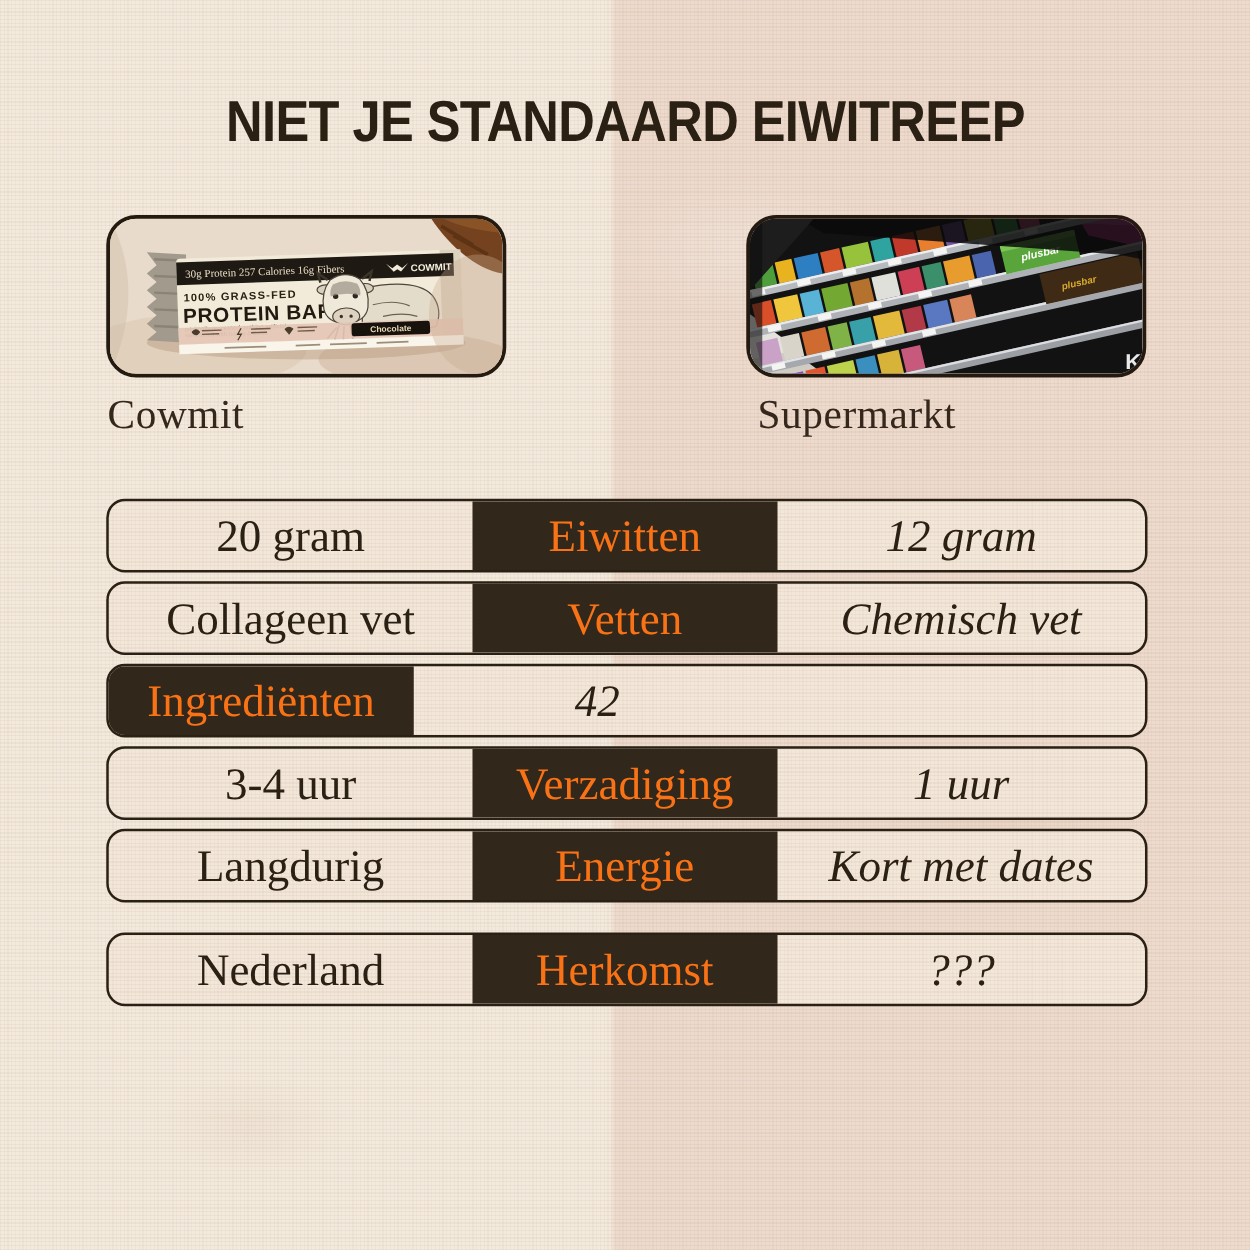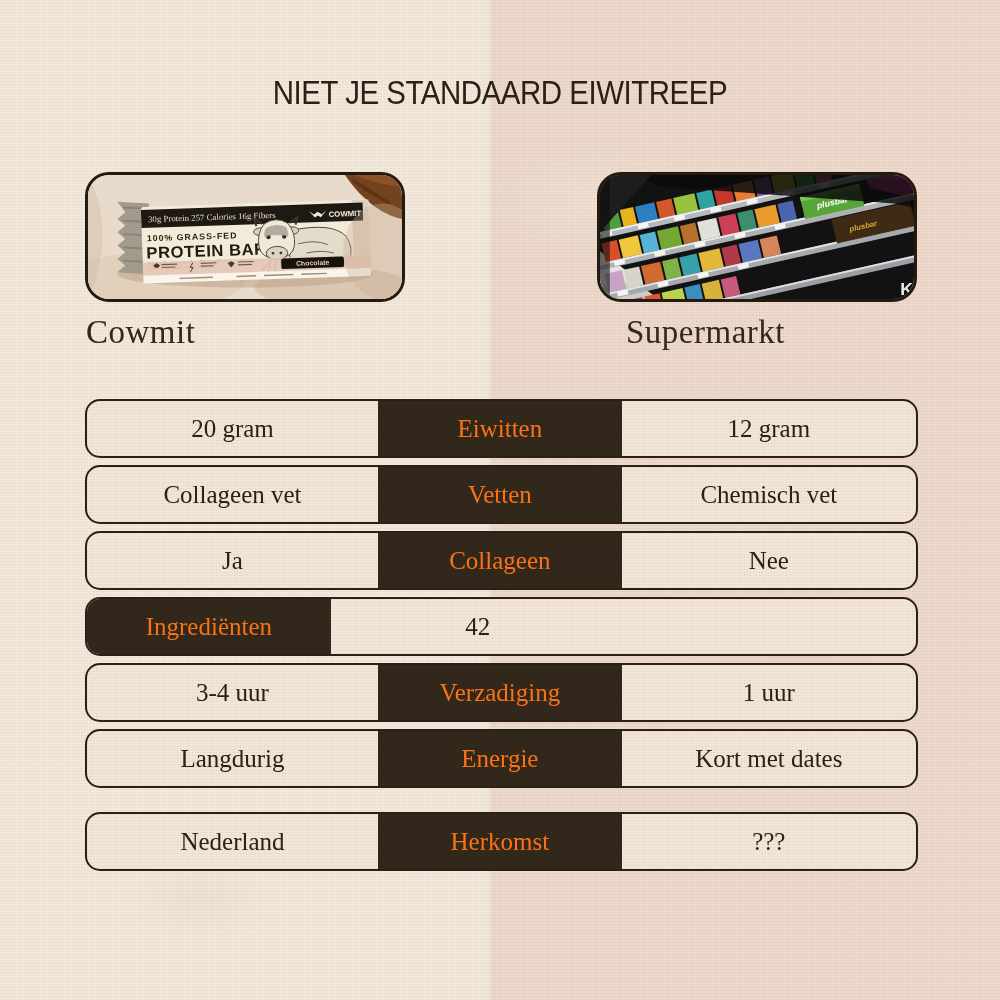--- a/index.html
+++ b/index.html
@@ -14,58 +14,58 @@
       radial-gradient(140px 70px at 80% 65%, rgba(175,130,85,.09), rgba(175,130,85,0) 70%),
       radial-gradient(110px 60px at 20% 90%, rgba(175,130,85,.07), rgba(175,130,85,0) 70%),
       radial-gradient(160px 80px at 60% 20%, rgba(255,255,255,.18), rgba(255,255,255,0) 70%),
       linear-gradient(90deg, #f3e9dc 0%, #f3e9dc 48.8%, #ecd9cb 49.2%, #eddacc 100%);
   }
 
   .title {
     position:absolute; top:76px; left:0; width:1000px;
     text-align:center; color:#2b2014;
     font-family:"Liberation Sans", sans-serif;
-    font-weight:normal; font-size:32px; line-height:1;
+    font-weight:bold; font-size:44px; line-height:1;
     letter-spacing:-0.5px; white-space:nowrap;
   }
   .title > span { display:inline-block; transform:scaleX(.92) scaleY(1.05); transform-origin:center; }
 
   .photo {
     position:absolute; top:172px; width:320px; height:130px;
     border:3px solid #241a10; border-radius:24px; overflow:hidden;
     background:#e9dccd;
   }
   .photo svg { display:block; width:100%; height:100%; }
   .photo-cowmit { left:85px; }
   .photo-supermarkt { left:597px; }
 
   .product-label {
     position:absolute; top:314px; font-size:33px; line-height:1.1;
     color:#35271b; letter-spacing:.5px;
   }
   .label-cowmit { left:86px; }
-  .label-supermarkt { left:626px; }
+  .label-supermarkt { left:606px; }
 
   .table { position:absolute; left:85px; top:399px; width:833px; }
   .row {
     display:flex; height:59px; margin-bottom:7px;
     border:2px solid #2a2014; border-radius:15px; overflow:hidden;
     background:#f2e6d8;
     background-image:
       repeating-linear-gradient(90deg, rgba(125,92,62,.04) 0 1px, rgba(255,255,255,0) 1px 3px),
       repeating-linear-gradient(0deg, rgba(125,92,62,.05) 0 1px, rgba(255,255,255,.05) 1px 3px);
   }
   .row:last-child { margin-bottom:0;margin-top:24px; }
   .cell {
     display:flex; align-items:center; justify-content:center;
-    font-size:25px; color:#2b2014; line-height:1;
+    font-size:36px; color:#2b2014; line-height:1;
   }
   .cell-left  { width:35.1%; }
   .cell-mid   { width:29.4%; background:#32271b; color:#f97316; }
-  .cell-right { width:35.5%; }
+  .cell-right { width:35.5%;font-style:italic; }
 
   text { font-family:"Liberation Sans", sans-serif; }
   .svg-serif { font-family:"Liberation Serif", serif; }
 </style>
 </head>
 <body>
 
 <div class="canvas">
 
   <div class="title">
@@ -263,25 +263,20 @@
       <div class="cell cell-left">20 gram</div>
       <div class="cell cell-mid">Eiwitten</div>
       <div class="cell cell-right">12 gram</div>
     </div>
     <div class="row">
       <div class="cell cell-left">Collageen vet</div>
       <div class="cell cell-mid">Vetten</div>
       <div class="cell cell-right">Chemisch vet</div>
     </div>
     <div class="row">
-      <div class="cell cell-left">Ja</div>
-      <div class="cell cell-mid">Collageen</div>
-      <div class="cell cell-right">Nee</div>
-    </div>
-    <div class="row">
       <div class="cell cell-mid">Ingrediënten</div>
       <div class="cell cell-right">42</div>
     </div>
     <div class="row">
       <div class="cell cell-left">3-4 uur</div>
       <div class="cell cell-mid">Verzadiging</div>
       <div class="cell cell-right">1 uur</div>
     </div>
     <div class="row">
       <div class="cell cell-left">Langdurig</div>

